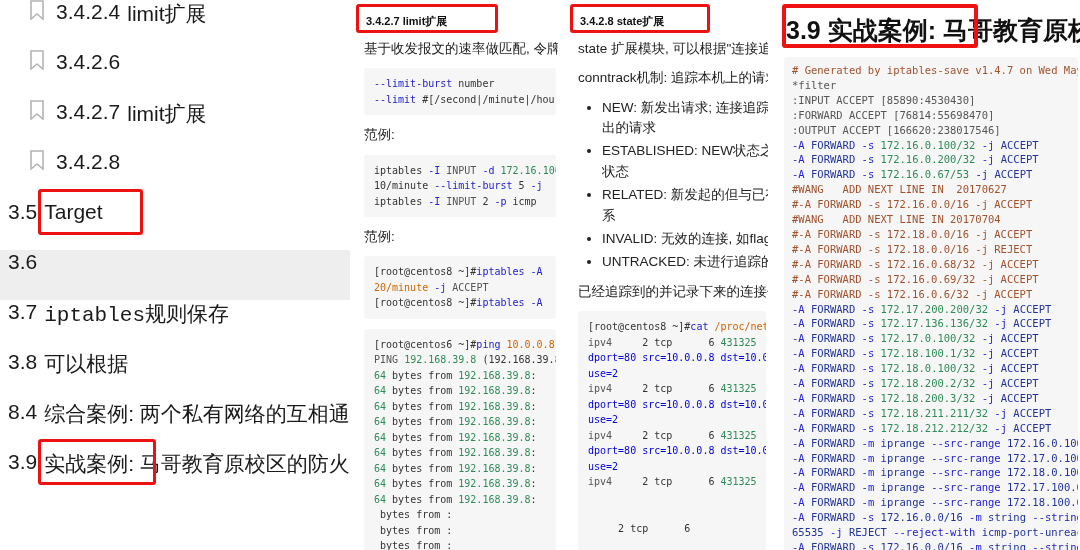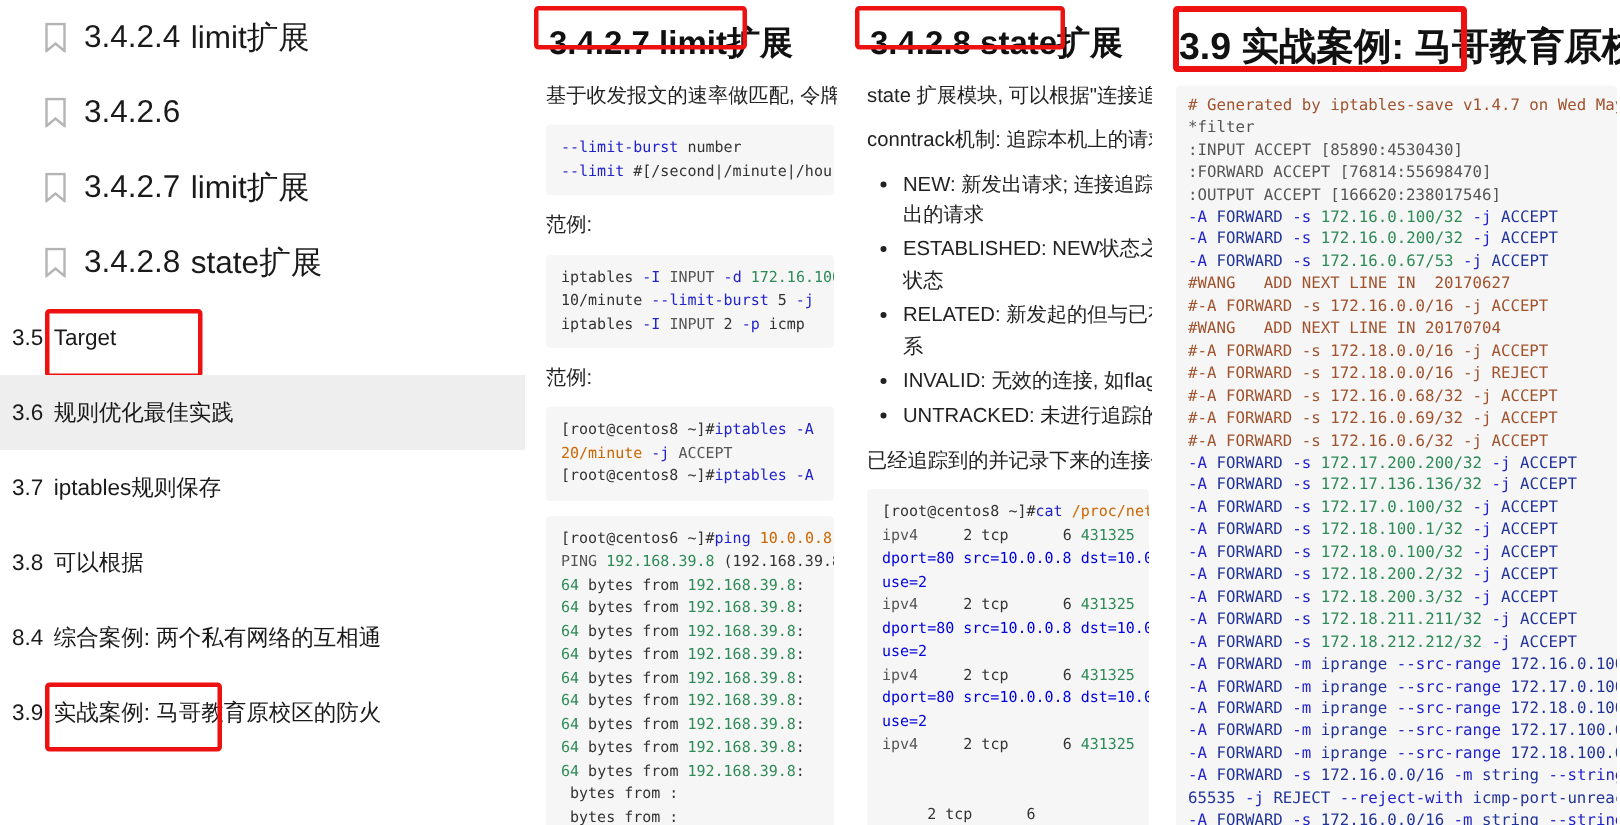--- a/index.html
+++ b/index.html
@@ -24,29 +24,29 @@
     overflow: hidden;
     background: #ffffff;
   }
 
   
   #col-toc { left: 0; width: 350px; }
   .toc-list { margin: 0; padding: 0; list-style: none; }
   .toc-item {
     position: relative;
     display: flex;
-    align-items: center;
+    align-items: flex-start;
     height: 50px;
     padding-left: 28px;
     box-sizing: border-box;
     color: #1a1a1a;
     white-space: nowrap;
   }
   .toc-item.lvl4 { font-size: 21px; padding-left: 30px; }
-  .toc-item.lvl3 { font-size: 15px; padding-left: 8px; }
+  .toc-item.lvl3 { font-size: 21px; padding-left: 8px; }
   .toc-item.highlight { background: #eeeeee; }
   .bm-icon {
     width: 14px; height: 20px;
     margin-right: 12px;
     flex: 0 0 auto;
     display: inline-block;
   }
   .bm-icon svg { display: block; }
   .toc-num { margin-right: 7px; }
   .toc-text { }
@@ -56,21 +56,21 @@
     position: absolute;
     border: 3px solid #ee1111;
     border-radius: 3px;
     box-sizing: border-box;
     pointer-events: none;
   }
 
   
   .art { padding: 8px 0 0 10px; box-sizing: border-box; }
   .art-h {
-    font-size: 22px;
+    font-size: 11px;
     font-weight: bold;
     color: #111111;
     letter-spacing: 0px;
     white-space: nowrap;
     margin: 6px 0 10px 4px;
   }
   .art-h.big { font-size: 25px; }
   .para {
     font-size: 13.5px;
     color: #222222;
@@ -150,33 +150,31 @@
           <span class="toc-num">3.4.2.7</span>
           <span style="position: relative;"><span class="toc-text">limit扩展</span></span>
         </li>
         <li class="toc-item lvl4">
           <span class="bm-icon">
             <svg viewBox="0 0 14 20" width="14" height="20" aria-hidden="true">
               <path d="M1 1 H13 V19 L7 14 L1 19 Z" fill="none" stroke="#b4b4b4" stroke-width="1.6"></path>
             </svg>
           </span>
           <span class="toc-num">3.4.2.8</span>
-          <span style="position: relative;"><span class="toc-text">state扩展</span></span>
         </li>
         <li class="toc-item lvl3">
           <span class="toc-num">3.5</span>
           <span style="position: relative;"><span class="toc-text">Target</span><span class="redbox" style="left: -6px; top: -11px; right: auto; height: 46px; width: 105px;"></span></span>
         </li>
         <li class="toc-item lvl3 highlight">
           <span class="toc-num">3.6</span>
-          <span style="position: relative;"><span class="toc-text">规则优化最佳实践</span></span>
         </li>
         <li class="toc-item lvl3">
           <span class="toc-num">3.7</span>
-          <span style="position: relative;"><span class="toc-text">iptables规则保存</span></span>
+          <span style="position: relative; font-family: Liberation Mono, monospace;"><span class="toc-text">iptables规则保存</span></span>
         </li>
         <li class="toc-item lvl3">
           <span class="toc-num">3.8</span>
           <span style="position: relative;"><span class="toc-text">可以根据</span></span>
         </li>
         <li class="toc-item lvl3">
           <span class="toc-num">8.4</span>
           <span style="position: relative;"><span class="toc-text">综合案例: 两个私有网络的互相通</span></span>
         </li>
         <li class="toc-item lvl3">

